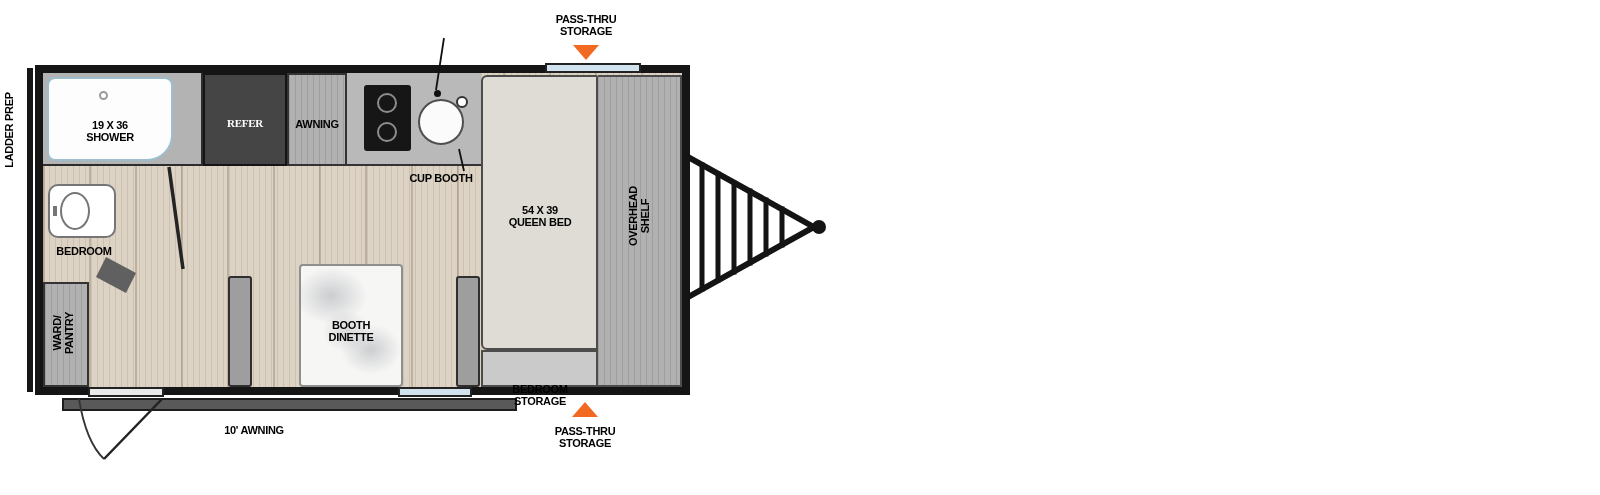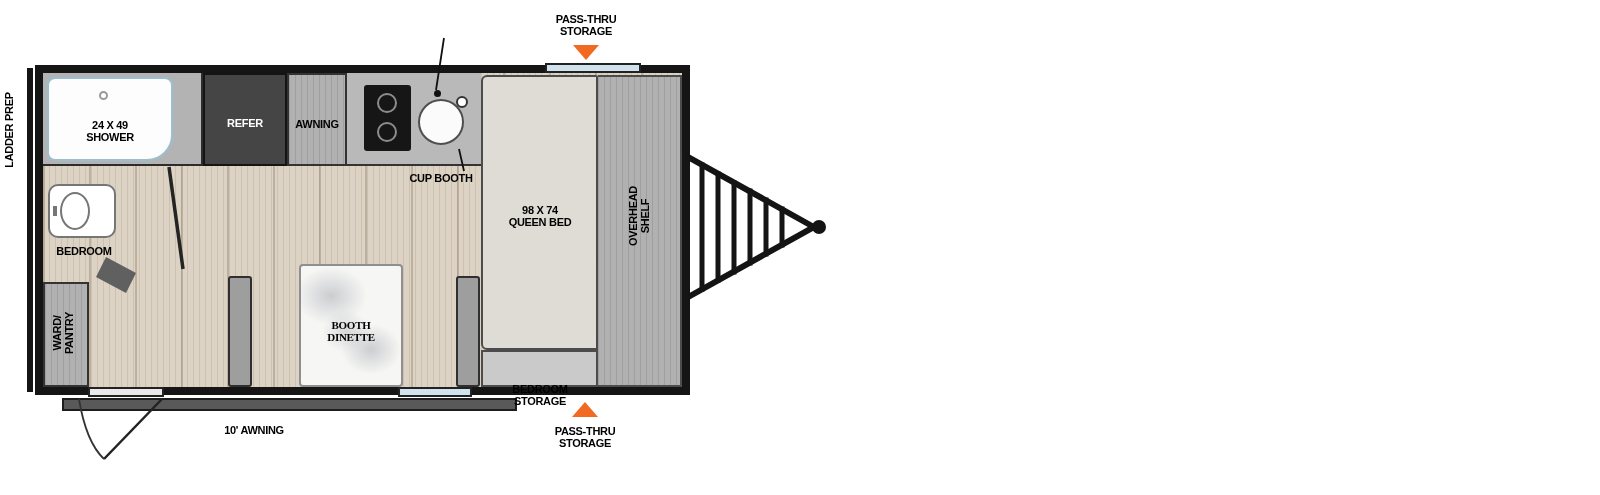--- a/index.html
+++ b/index.html
@@ -91,32 +91,32 @@
     <line x1="162" y1="399" x2="104" y2="459" stroke="#222" stroke-width="2.5"></line>
     <path d="M 79 399 Q 86 442 104 459" stroke="#333" stroke-width="1.8" fill="none"></path>
 
     <line x1="444" y1="38" x2="436" y2="90" stroke="#111" stroke-width="1.8"></line>
     <line x1="464" y1="171" x2="459" y2="149" stroke="#111" stroke-width="1.8"></line>
 
     <line x1="169" y1="167" x2="183" y2="269" stroke="#242424" stroke-width="3.5"></line>
     <polygon points="106,257 136,273 126,293 96,277" fill="#606060"></polygon>
   </svg>
 
-  <div class="lbl" style="left:60px;top:119px;width:100px;">24 X 49
+  <div class="lbl" style="left:60px;top:119px;width:100px;">19 X 36
 SHOWER</div>
-  <div class="lbl white" style="left:195px;top:117px;width:100px;">REFER</div>
+  <div class="lbl white" style="left:195px;top:117px;width:100px;font-family:Liberation Serif, serif;">REFER</div>
   <div class="lbl" style="left:267px;top:118px;width:100px;">AWNING</div>
-  <div class="lbl" style="left:480px;top:204px;width:120px;">98 X 74
+  <div class="lbl" style="left:480px;top:204px;width:120px;">54 X 39
 QUEEN BED</div>
   <div class="lbl rot" style="left:600px;top:203px;width:80px;height:26px;">OVERHEAD
 SHELF</div>
   <div class="lbl" style="left:34px;top:245px;width:100px;">BEDROOM</div>
   <div class="lbl rot" style="left:29px;top:320px;width:70px;height:26px;">WARD/
 PANTRY</div>
-  <div class="lbl" style="left:301px;top:319px;width:100px;font-family:Liberation Serif, serif;">BOOTH
+  <div class="lbl" style="left:301px;top:319px;width:100px;">BOOTH
 DINETTE</div>
   <div class="lbl" style="left:490px;top:357px;width:100px;margin-top:26px;">BEDROOM
 STORAGE</div>
 
   <div class="lbl" style="left:536px;top:13px;width:100px;">PASS-THRU
 STORAGE</div>
   <div class="lbl" style="left:535px;top:425px;width:100px;">PASS-THRU
 STORAGE</div>
   <div class="lbl rot" style="left:-41px;top:123px;width:100px;height:14px;line-height:14px;">LADDER PREP</div>
   <div class="lbl" style="left:391px;top:172px;width:100px;">CUP BOOTH</div>

